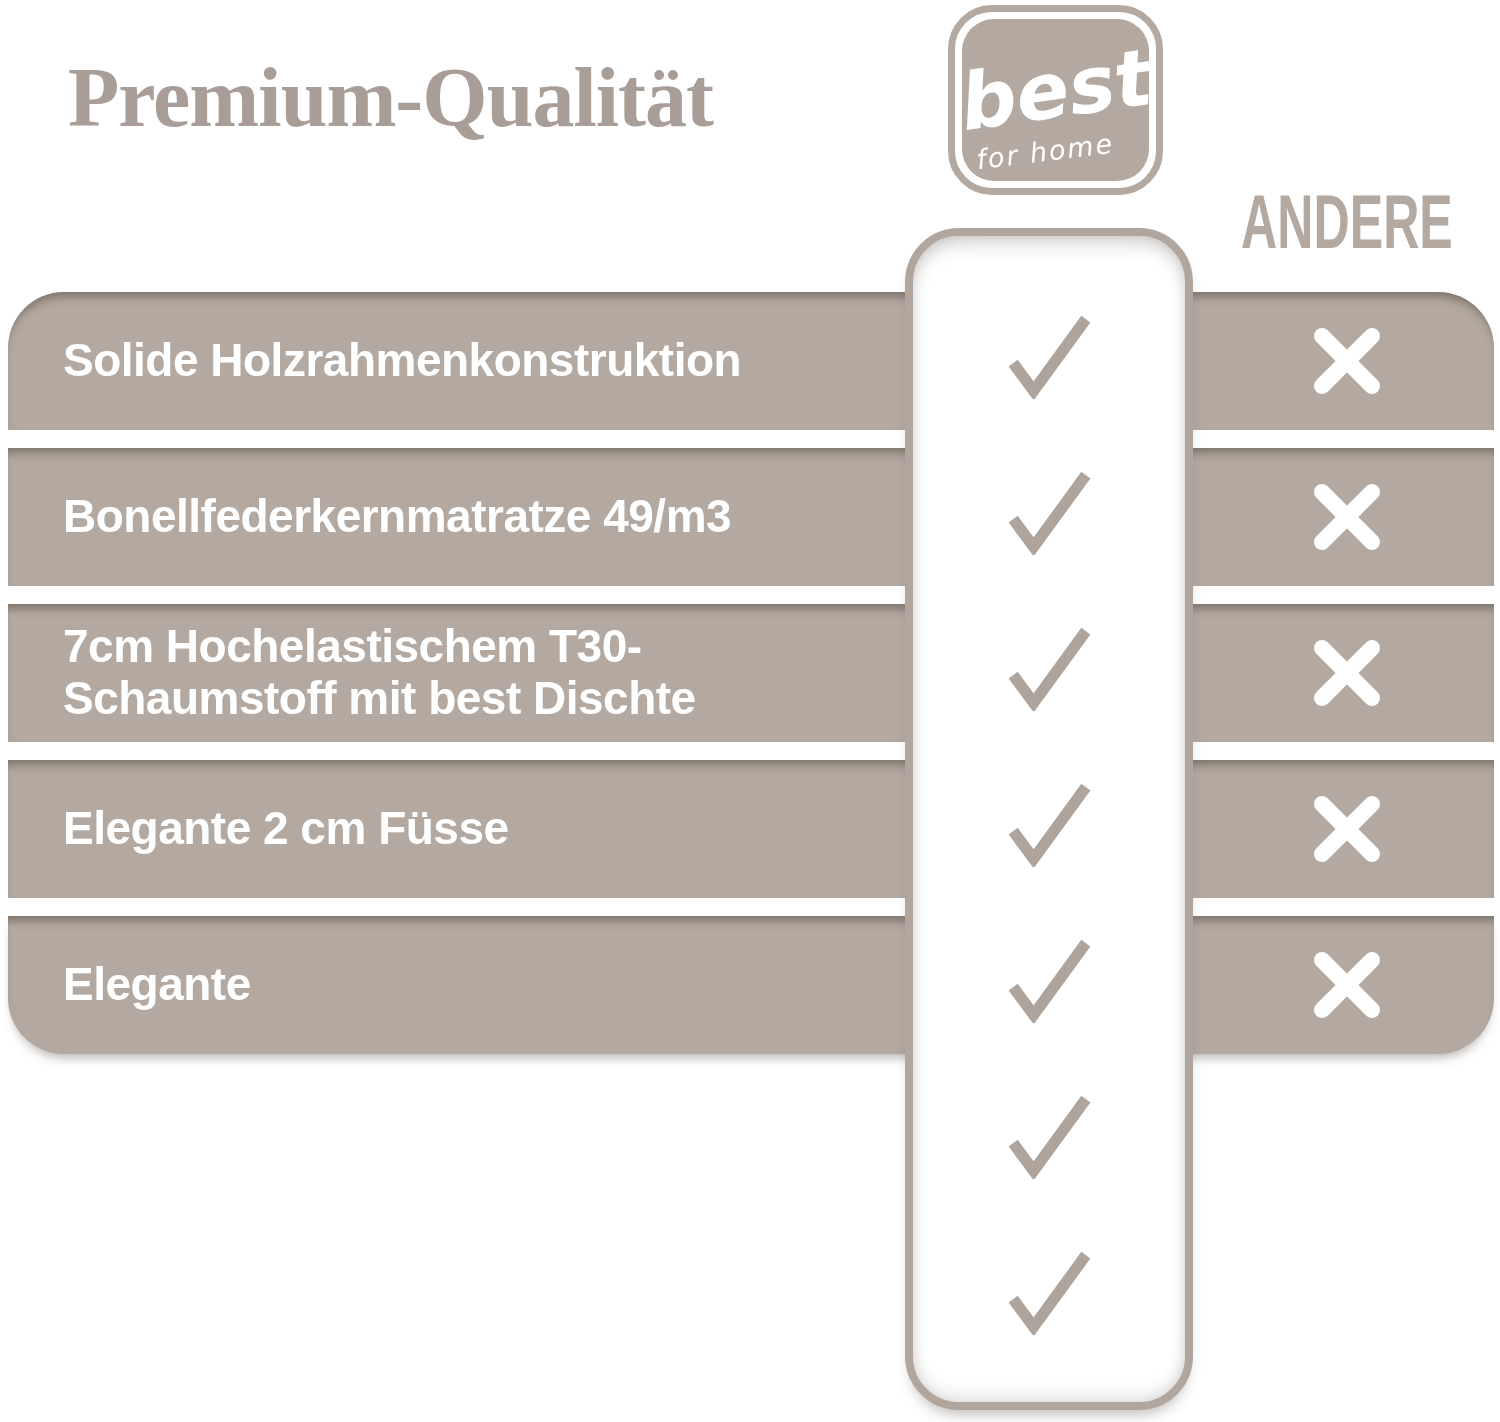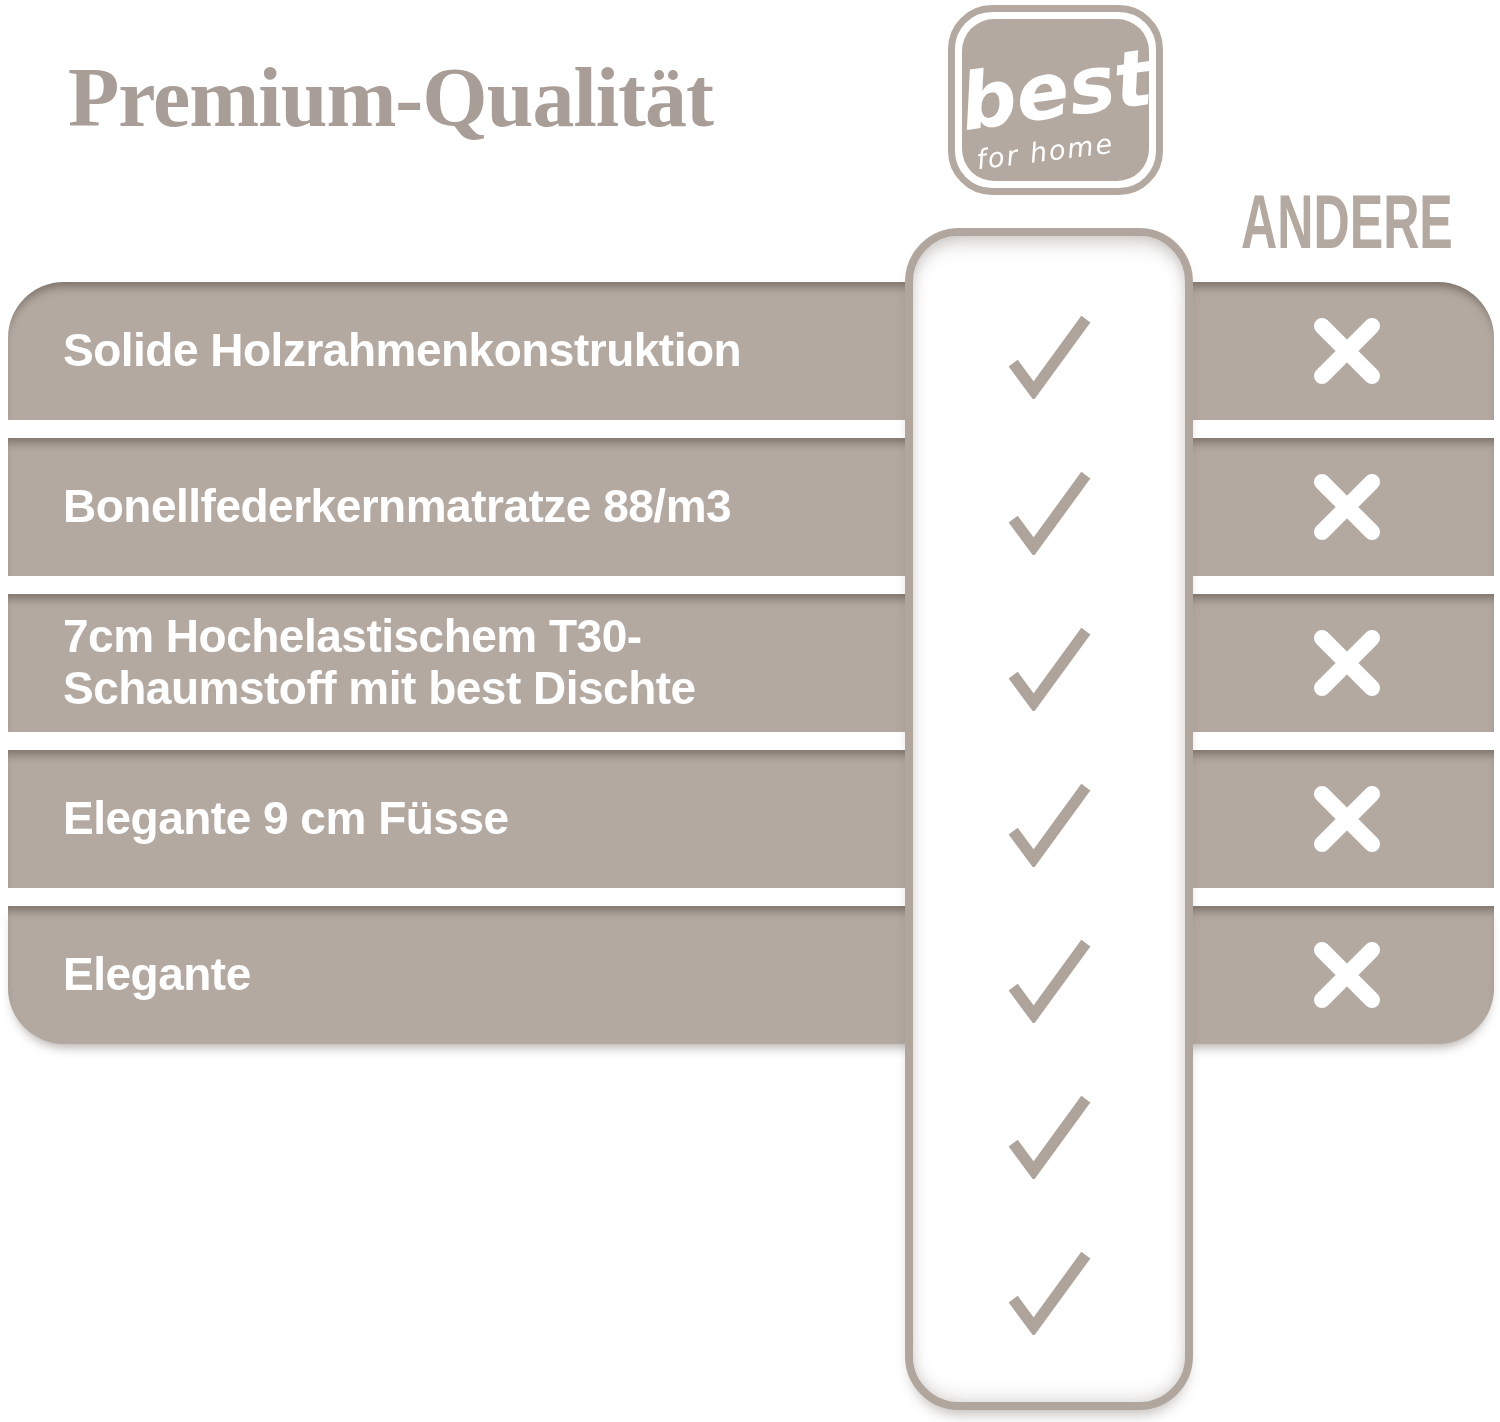--- a/index.html
+++ b/index.html
@@ -36,21 +36,21 @@
     font-size:27px; color:#fff; letter-spacing:2px; line-height:1;
   }
   .andere {
     position:absolute; left:1190px; top:184px; width:300px;
     text-align:center; font-weight:700; font-size:76px; line-height:1;
     color:var(--taupe); transform:scale(0.66,1); transform-origin:50% 50%;
   }
 
   
   .rows {
-    position:absolute; left:8px; top:282px; width:1486px;
+    position:absolute; left:8px; top:292px; width:1486px;
     display:flex; flex-direction:column; gap:18px; z-index:1;
   }
   .row {
     height:138px; background:var(--taupe); position:relative;
     display:flex; align-items:center;
     box-shadow: inset 0 9px 8px -4px rgba(85,74,66,.55);
   }
   .row:first-child { border-radius:56px 56px 0 0; }
   .row:last-child  {
     border-radius:0 0 56px 56px;
@@ -106,38 +106,38 @@
   <div class="rows">
     <div class="row">
       <div class="row-label">Solide Holzrahmenkonstruktion</div>
       <div class="x-mark">
         <svg viewBox="0 0 84 84" fill="none">
             <path d="M17 17 L67 67 M67 17 L17 67" stroke="currentColor" stroke-width="16" stroke-linecap="round"></path>
           </svg>
       </div>
     </div>
     <div class="row">
-      <div class="row-label">Bonellfederkernmatratze 88/m3</div>
+      <div class="row-label">Bonellfederkernmatratze 49/m3</div>
       <div class="x-mark">
         <svg viewBox="0 0 84 84" fill="none">
             <path d="M17 17 L67 67 M67 17 L17 67" stroke="currentColor" stroke-width="16" stroke-linecap="round"></path>
           </svg>
       </div>
     </div>
     <div class="row">
       <div class="row-label">7cm Hochelastischem T30-
 Schaumstoff mit best Dischte</div>
       <div class="x-mark">
         <svg viewBox="0 0 84 84" fill="none">
             <path d="M17 17 L67 67 M67 17 L17 67" stroke="currentColor" stroke-width="16" stroke-linecap="round"></path>
           </svg>
       </div>
     </div>
     <div class="row">
-      <div class="row-label">Elegante 9 cm Füsse</div>
+      <div class="row-label">Elegante 2 cm Füsse</div>
       <div class="x-mark">
         <svg viewBox="0 0 84 84" fill="none">
             <path d="M17 17 L67 67 M67 17 L17 67" stroke="currentColor" stroke-width="16" stroke-linecap="round"></path>
           </svg>
       </div>
     </div>
     <div class="row">
       <div class="row-label">Elegante</div>
       <div class="x-mark">
         <svg viewBox="0 0 84 84" fill="none">

